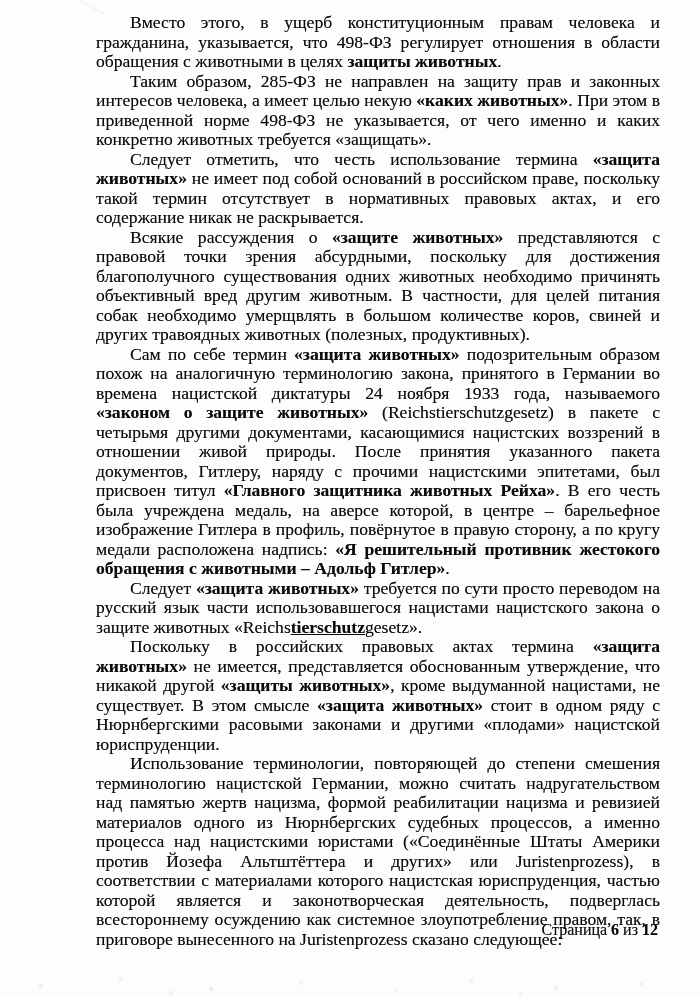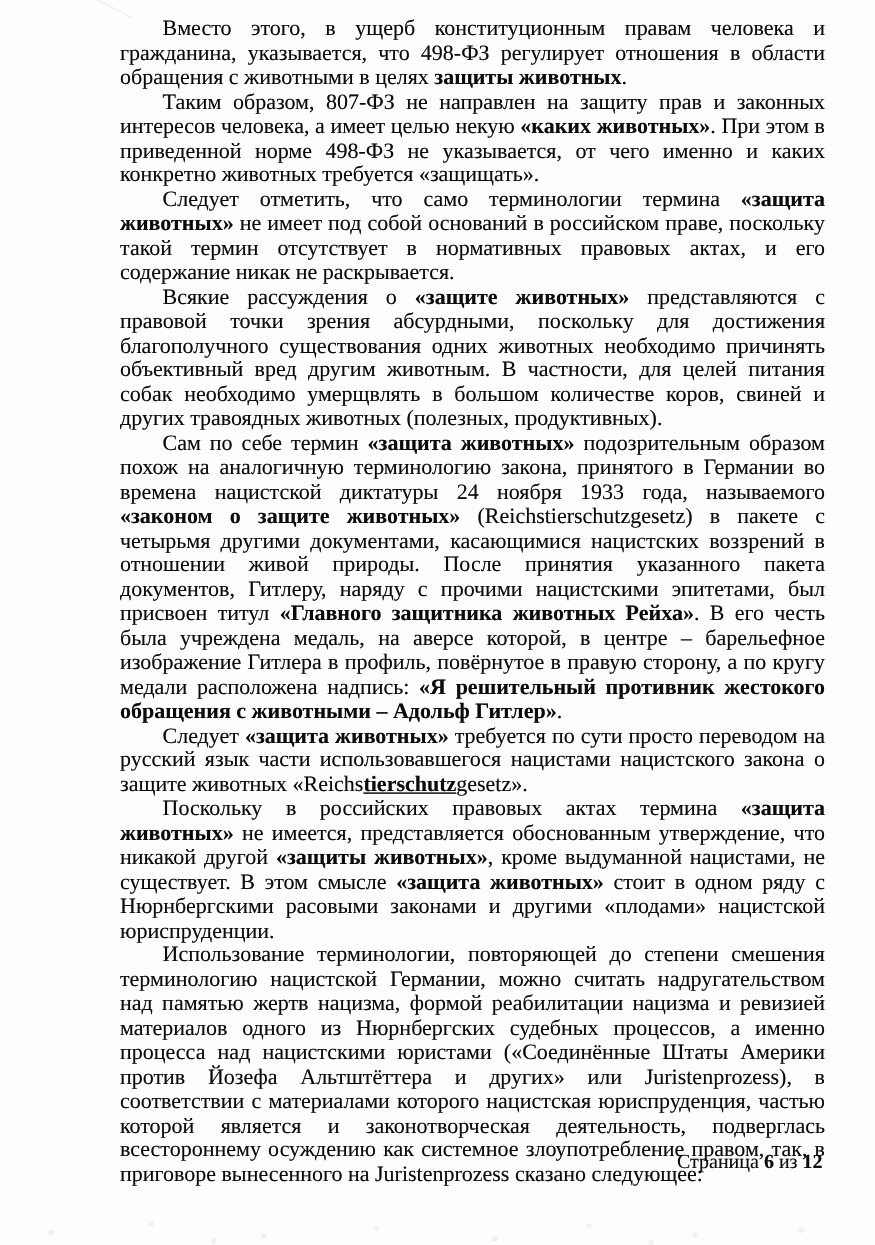--- a/index.html
+++ b/index.html
@@ -69,22 +69,22 @@
       520px 993px 0 1px rgba(120,120,120,0.07);
   }
 </style>
 </head>
 <body>
 
 <div class="page">
   <div class="scratch"></div>
   <div class="doc-body">
     <p><span>Вместо этого, в ущерб конституционным правам человека и гражданина, указывается, что 498-ФЗ регулирует отношения в области обращения с животными в целях </span><span class="b">защиты животных</span><span>.</span></p>
-    <p><span>Таким образом, 807-ФЗ не направлен на защиту прав и законных интересов человека, а имеет целью некую </span><span class="b">«каких животных»</span><span>. При этом в приведенной норме 498-ФЗ не указывается, от чего именно и каких конкретно животных требуется «защищать».</span></p>
-    <p><span>Следует отметить, что само терминологии термина </span><span class="b">«защита животных»</span><span> не имеет под собой оснований в российском праве, поскольку такой термин отсутствует в нормативных правовых актах, и его содержание никак не раскрывается.</span></p>
+    <p><span>Таким образом, 285-ФЗ не направлен на защиту прав и законных интересов человека, а имеет целью некую </span><span class="b">«каких животных»</span><span>. При этом в приведенной норме 498-ФЗ не указывается, от чего именно и каких конкретно животных требуется «защищать».</span></p>
+    <p><span>Следует отметить, что честь использование термина </span><span class="b">«защита животных»</span><span> не имеет под собой оснований в российском праве, поскольку такой термин отсутствует в нормативных правовых актах, и его содержание никак не раскрывается.</span></p>
     <p><span>Всякие рассуждения о </span><span class="b">«защите животных»</span><span> представляются с правовой точки зрения абсурдными, поскольку для достижения благополучного существования одних животных необходимо причинять объективный вред другим животным. В частности, для целей питания собак необходимо умерщвлять в большом количестве коров, свиней и других травоядных животных (полезных, продуктивных).</span></p>
     <p><span>Сам по себе термин </span><span class="b">«защита животных»</span><span> подозрительным образом похож на аналогичную терминологию закона, принятого в Германии во времена нацистской диктатуры 24 ноября 1933 года, называемого </span><span class="b">«законом о защите животных»</span><span> (Reichstierschutzgesetz) в пакете с четырьмя другими документами, касающимися нацистских воззрений в отношении живой природы. После принятия указанного пакета документов, Гитлеру, наряду с прочими нацистскими эпитетами, был присвоен титул </span><span class="b">«Главного защитника животных Рейха»</span><span>. В его честь была учреждена медаль, на аверсе которой, в центре – барельефное изображение Гитлера в профиль, повёрнутое в правую сторону, а по кругу медали расположена надпись: </span><span class="b">«Я решительный противник жестокого обращения с животными – Адольф Гитлер»</span><span>.</span></p>
     <p><span>Следует </span><span class="b">«защита животных»</span><span> требуется по сути просто переводом на русский язык части использовавшегося нацистами нацистского закона о защите животных «Reichs</span><span class="b u">tierschutz</span><span>gesetz».</span></p>
     <p><span>Поскольку в российских правовых актах термина </span><span class="b">«защита животных»</span><span> не имеется, представляется обоснованным утверждение, что никакой другой </span><span class="b">«защиты животных»</span><span>, кроме выдуманной нацистами, не существует. В этом смысле </span><span class="b">«защита животных»</span><span> стоит в одном ряду с Нюрнбергскими расовыми законами и другими «плодами» нацистской юриспруденции.</span></p>
     <p><span>Использование терминологии, повторяющей до степени смешения терминологию нацистской Германии, можно считать надругательством над памятью жертв нацизма, формой реабилитации нацизма и ревизией материалов одного из Нюрнбергских судебных процессов, а именно процесса над нацистскими юристами («Соединённые Штаты Америки против Йозефа Альтштёттера и других» или Juristenprozess), в соответствии с материалами которого нацистская юриспруденция, частью которой является и законотворческая деятельность, подверглась всестороннему осуждению как системное злоупотребление правом, так, в приговоре вынесенного на Juristenprozess сказано следующее:</span></p>
   </div>
   <div class="footer">
     <span><span>Страница </span><span class="b">6</span><span> из </span><span class="b">12</span></span>
   </div>
   <div class="noise"></div>

